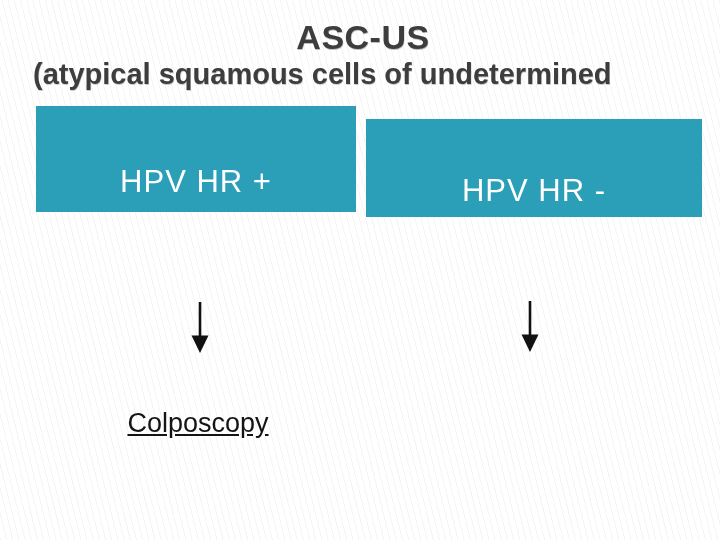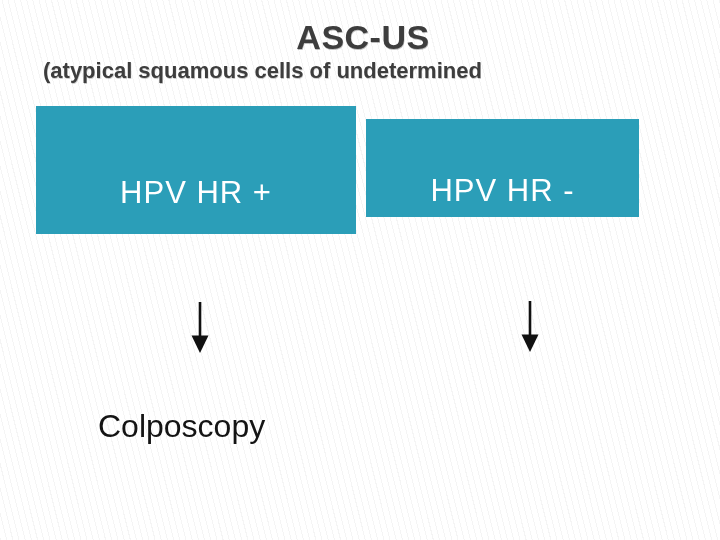--- a/index.html
+++ b/index.html
@@ -33,22 +33,22 @@
     margin: 0;
     font-size: 34px;
     font-weight: 700;
     letter-spacing: 0.5px;
     color: var(--title-text, #3d3d3d);
     text-shadow: 0.5px 0.5px 0.5px rgba(0,0,0,0.25);
     line-height: 1.15;
     text-align: center;
   }
   .subtitle {
-    margin: 2px 0 0 10px;
-    font-size: 22px;
+    margin: 2px 0 0 0;
+    font-size: 29px;
     font-weight: 700;
     color: var(--title-text, #3d3d3d);
     text-shadow: 0.5px 0.5px 0.5px rgba(0,0,0,0.2);
     line-height: 1.1;
     white-space: nowrap;
   }
   .hpv-box {
     position: absolute;
     box-sizing: border-box;
     background: var(--box-fill, #2b9eb8);
@@ -57,44 +57,45 @@
     align-items: center;
     color: var(--box-text, #ffffff);
     font-size: 31px;
     font-weight: 400;
     letter-spacing: 1px;
   }
   .hpv-box.positive {
     left: 36px;
     top: 106px;
     width: 320px;
-    height: 128px;
+    height: 106px;
     padding-top: 46px;
   }
   .hpv-box.negative {
     left: 366px;
     top: 119px;
-    width: 273px;
+    width: 336px;
     height: 98px;
     padding-top: 46px;
   }
   .arrow {
     position: absolute;
     width: 26px;
     height: 54px;
   }
   .arrow.left  { left: 187px; top: 300px; }
   .arrow.right { left: 517px; top: 299px; }
   .outcome {
     position: absolute;
-    text-align: left;
+    text-align: center;
     color: var(--body-text, #141414);
-    font-size: 32px;
+    font-size: 27px;
     font-weight: 400;
     line-height: 1.22;
+    text-decoration: underline;
   }
   .outcome.left {
     left: 98px;
     top: 407px;
     width: 200px;
   }
   .outcome.right {
     left: 397px;
     top: 394px;
     width: 270px;

